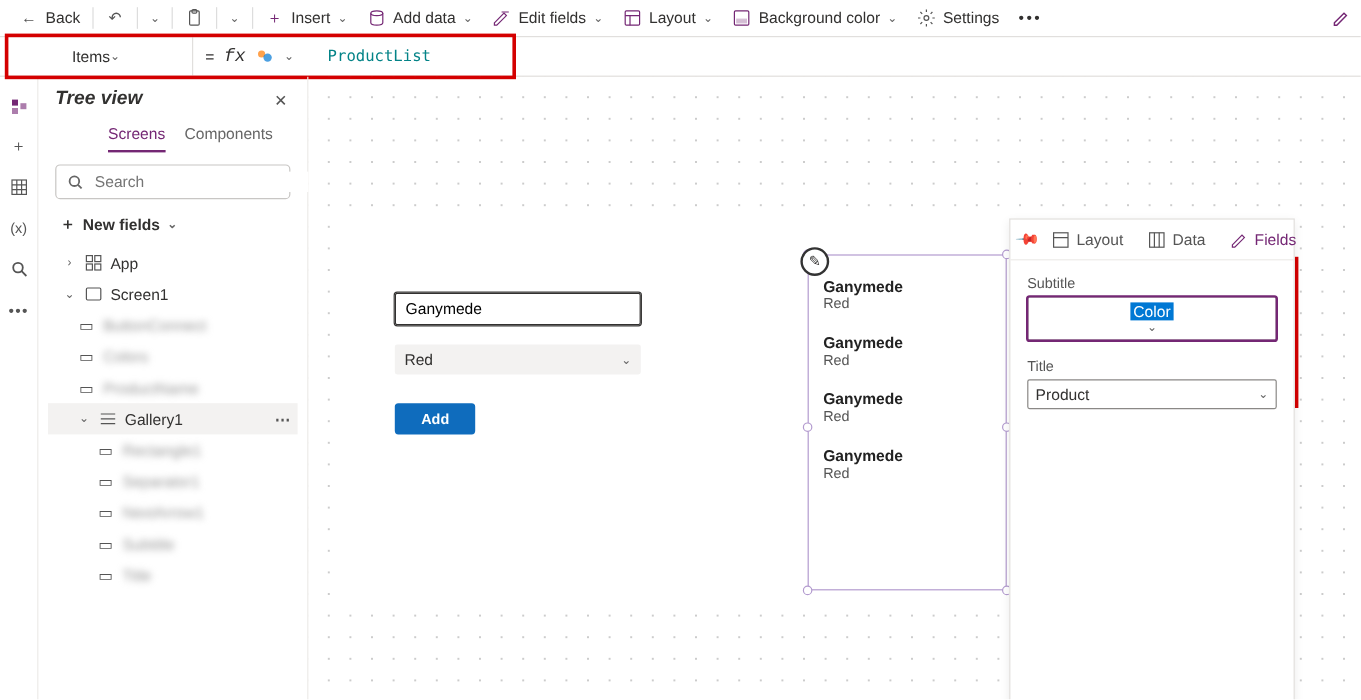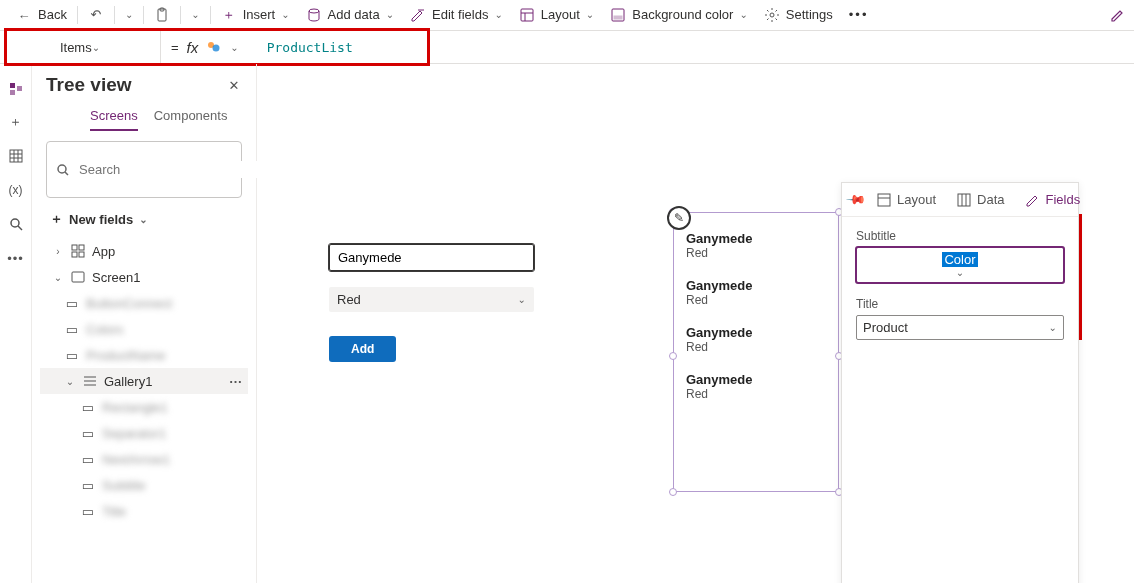--- a/index.html
+++ b/index.html
@@ -12,35 +12,35 @@
   .ico { width:16px; height:16px; display:inline-flex; align-items:center; justify-content:center; color:#555; }
   .ico svg { width:16px; height:16px; }
   .purple { color:#742774; }
   .tb-right { margin-left:auto; display:flex; align-items:center; gap:8px;}
   
   .fbar-wrap { position:relative; height:34px; display:flex; align-items:center; border-top:1px solid #e1dfdd; border-bottom:1px solid #e1dfdd; }
   .red-box { border:3px solid #d40000; position:absolute; }
   .rb-formula { left:4px; top:-3px; width:426px; height:38px; }
   .prop-sel { width:160px; padding:0 10px; display:flex; align-items:center; justify-content:center; height:100%; cursor:pointer;}
   .fx-area { display:flex; align-items:center; gap:8px; padding:0 10px; border-left:1px solid #e1dfdd; height:100%;}
-  .fx { font-style:italic; font-family:Liberation Sans, sans-serif; font-size:15px;}
+  .fx { font-style:italic; font-family:Liberation Mono, monospace; font-size:15px;}
   .copilot { width:16px;height:16px; display:flex; align-items:center; justify-content:center;}
   .formula-text { font-family:Consolas,monospace; color:#038387; padding-left:18px; }
   
   .main { display:flex; height:calc(100% - 64px); }
   .rail { width:32px; display:flex; flex-direction:column; align-items:center; gap:18px; padding-top:16px; border-right:1px solid #edebe9;}
   .rail .ico { cursor:pointer; color:#555; }
   .rail .active { color:#742774; }
   .tree { width:225px; border-right:1px solid #edebe9; padding:10px 8px 0 8px; position:relative; }
   .tree-hdr { display:flex; align-items:center; justify-content:space-between; padding:0 6px 6px 6px;}
-  .tree-title { font-size:19px; font-weight:600; }
+  .tree-title { font-size:16px; font-weight:600;font-style:italic; }
   .tabs { display:flex; gap:16px; padding:0 6px; margin-top:6px;}
   .tab { padding-bottom:6px; cursor:pointer; color:#666;}
   .tab.active { color:#742774; border-bottom:2px solid #742774;margin-left:44px;}
-  .search { margin:10px 6px 8px 6px; display:flex; align-items:center; gap:6px; border:1px solid #c8c6c4; border-radius:4px; padding:19px 8px;}
+  .search { margin:10px 6px 8px 6px; display:flex; align-items:center; gap:6px; border:1px solid #c8c6c4; border-radius:4px; padding:5px 8px;}
   .search input { border:none; outline:none; flex:1; font-size:13px;}
   .newscr { display:flex; align-items:center; gap:6px; padding:4px 10px; cursor:pointer; font-weight:600;}
   .tree-list { margin-top:6px; }
   .node { display:flex; align-items:center; gap:6px; padding:5px 4px 5px 12px; cursor:pointer; position:relative;}
   .node .exp { width:12px; text-align:center; color:#666; font-size:10px;}
   .node.ind1 { padding-left:24px;}
   .node.ind2 { padding-left:40px;}
   .node.sel { background:#f3f2f1;}
   .blur { filter: blur(3px); color:#999;}
   .dots3 { margin-left:auto; color:#555; letter-spacing:2px; font-weight:bold;}

